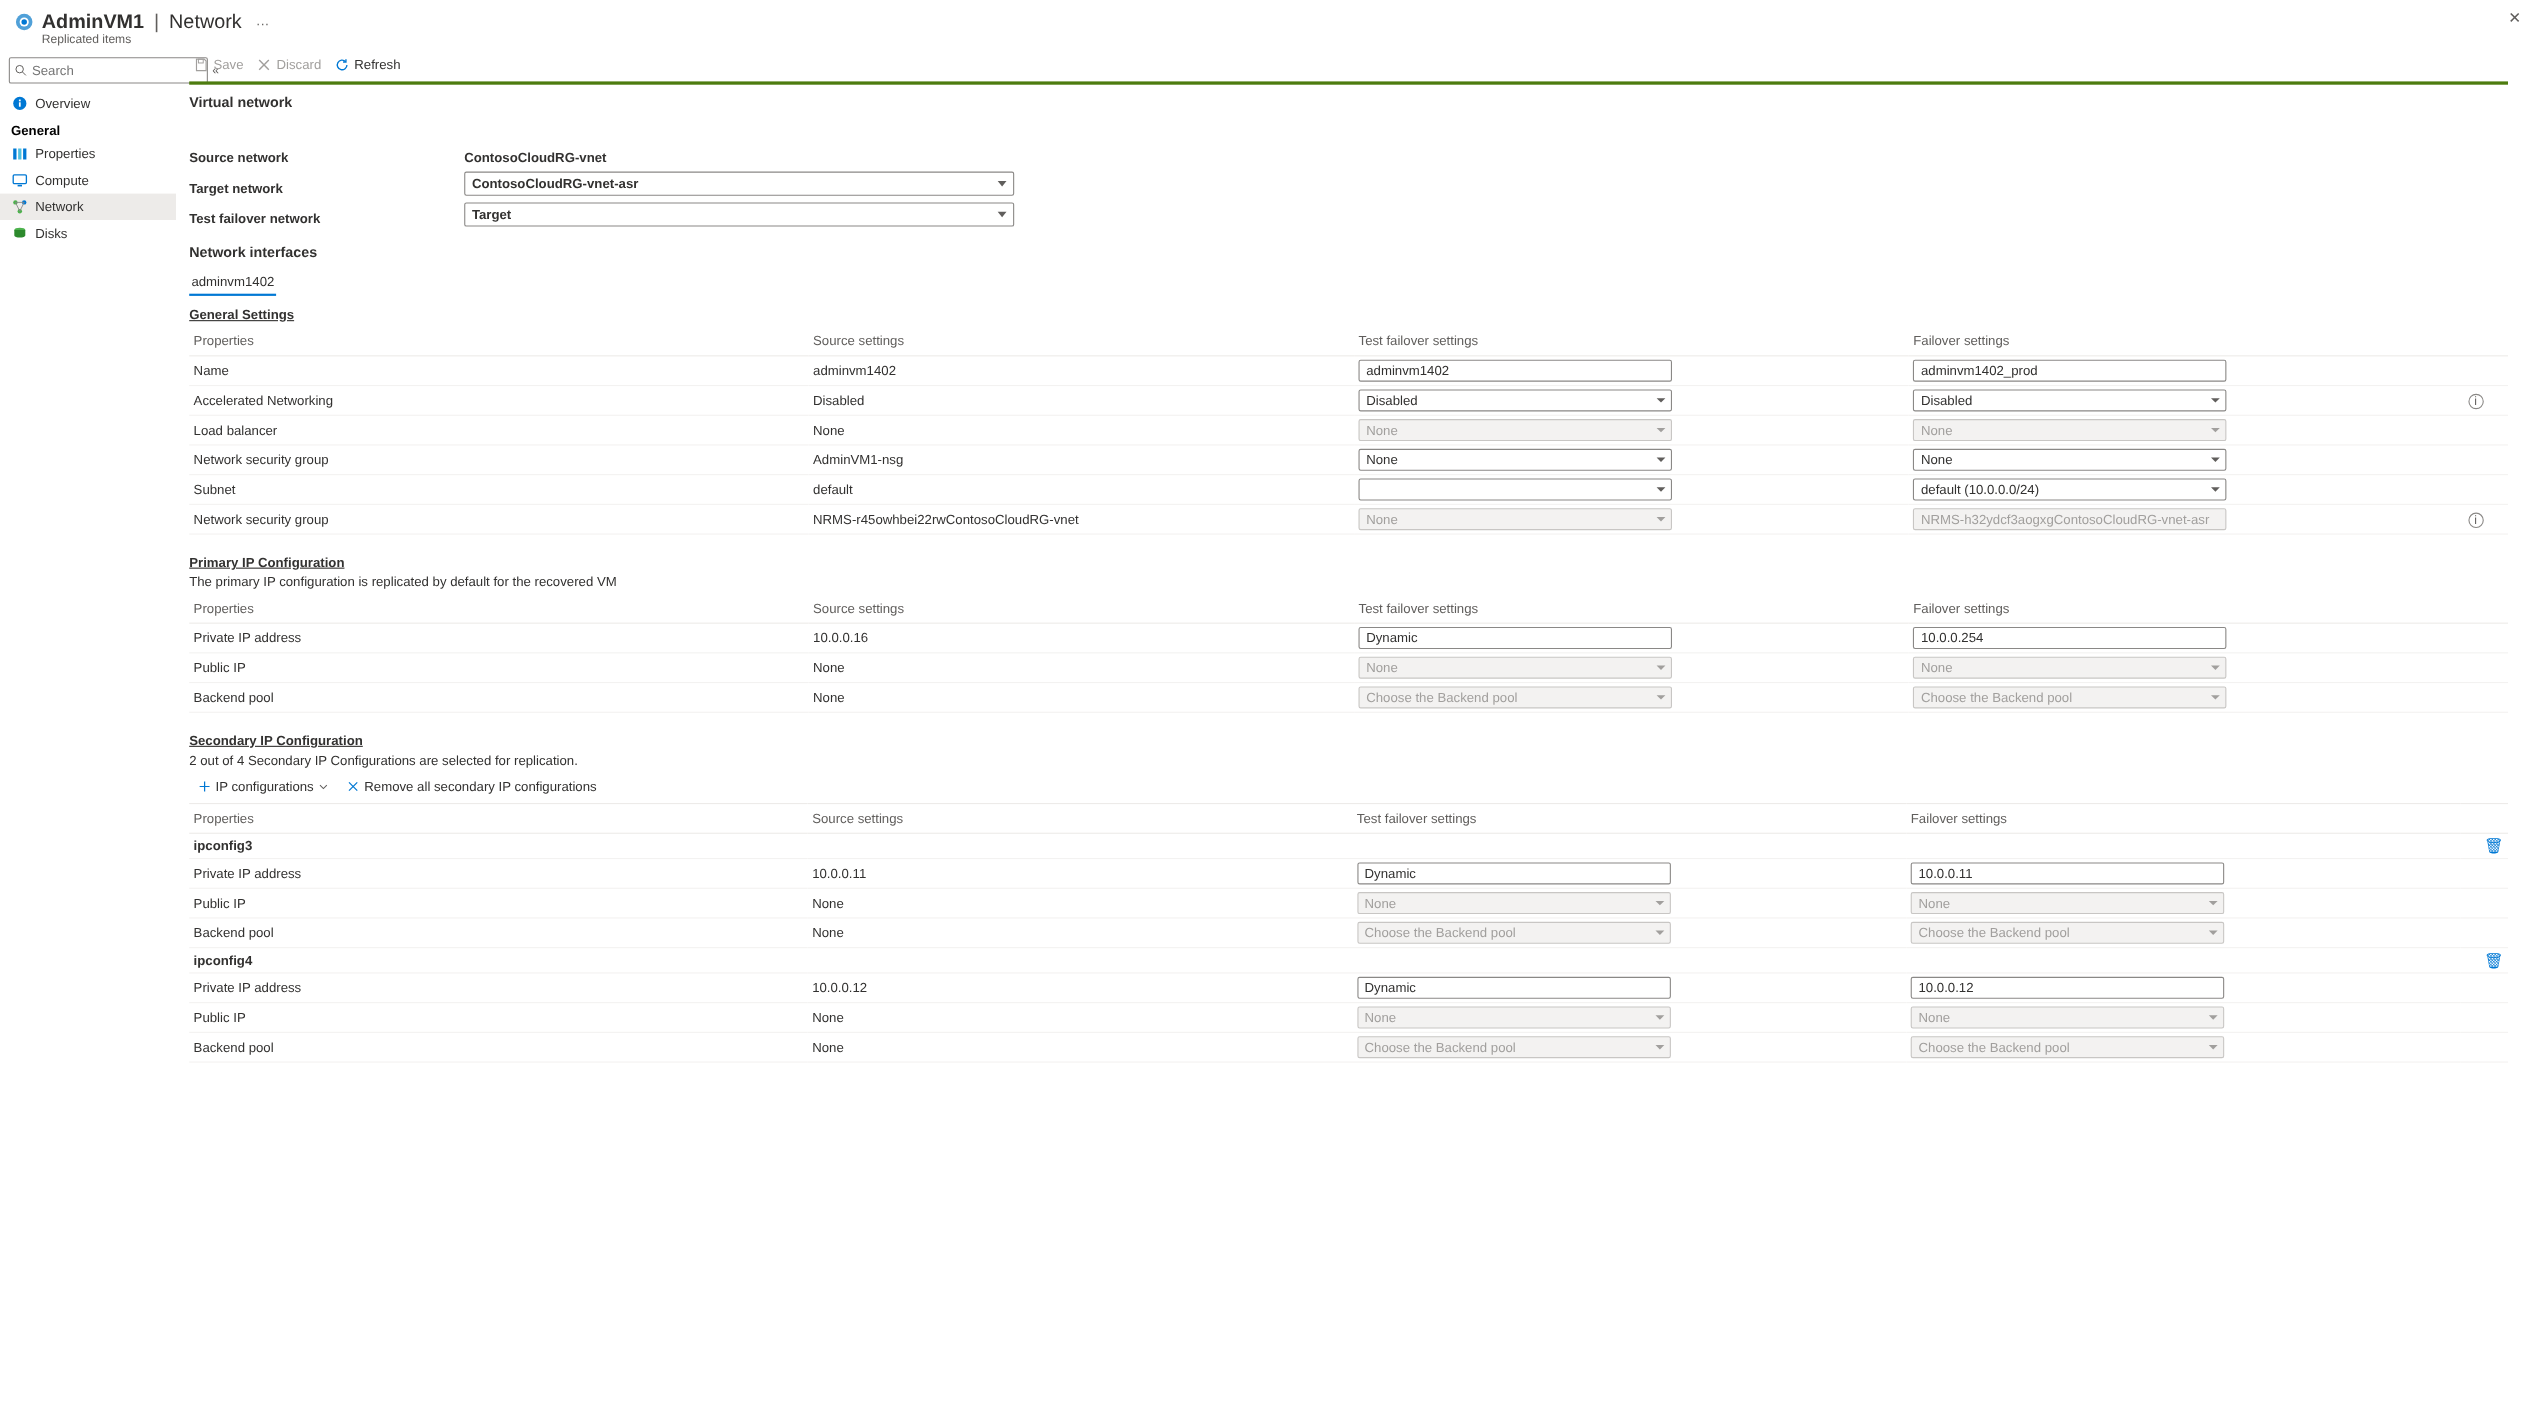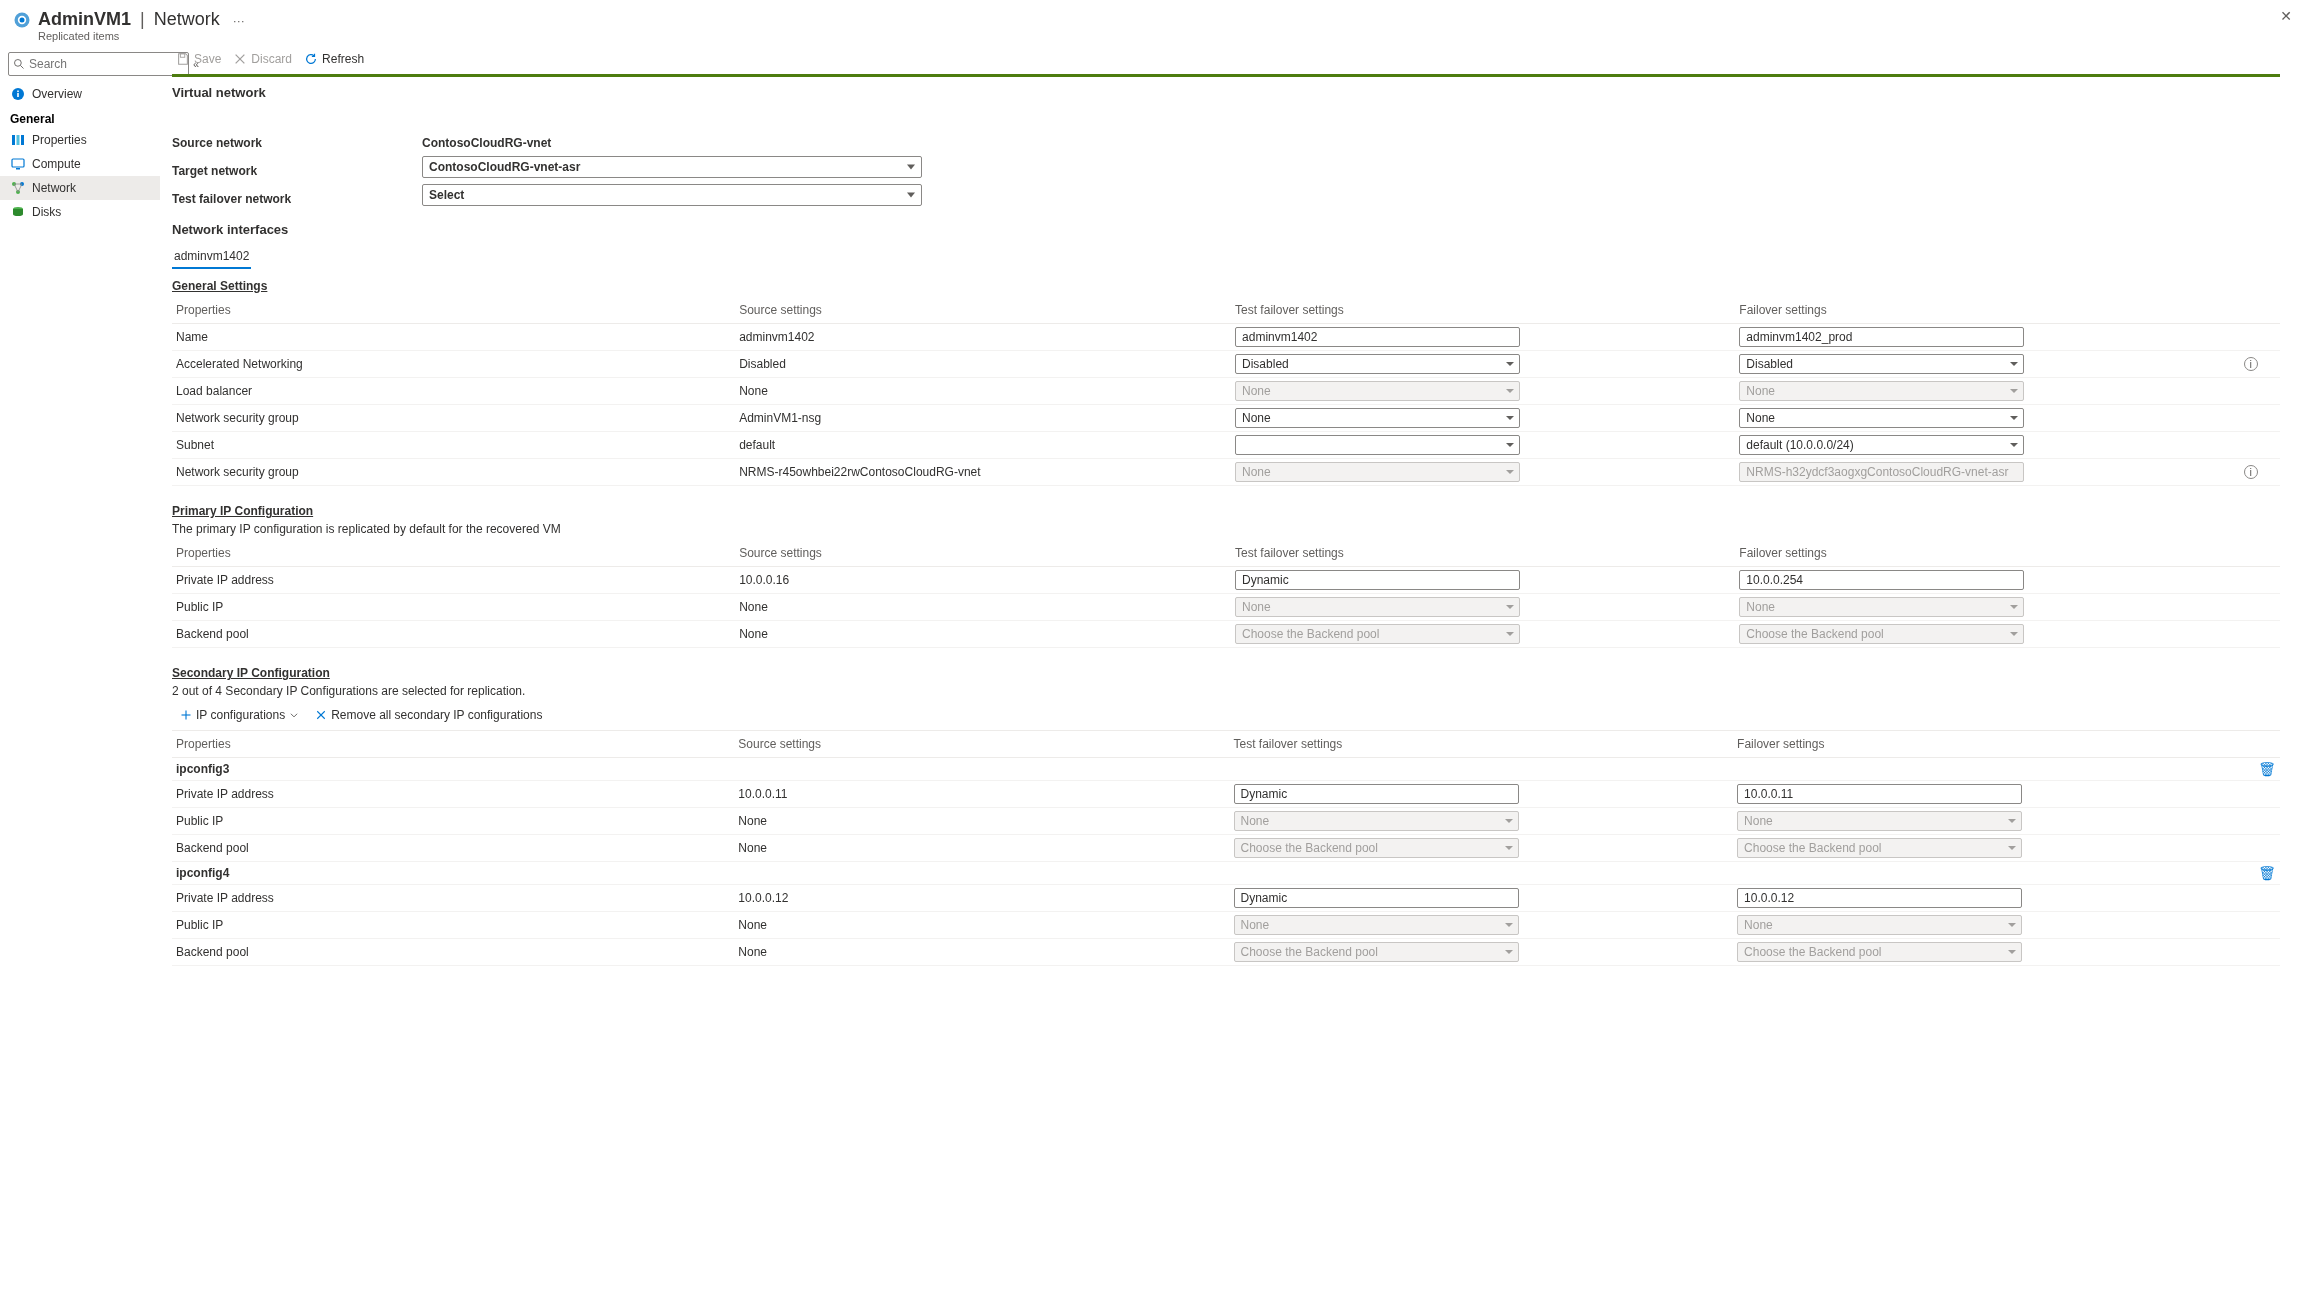--- a/index.html
+++ b/index.html
@@ -217,21 +217,21 @@
       </div>
       <div class="form-row">
         <div class="lbl">Target network</div>
         <div class="select">
             <span>ContosoCloudRG-vnet-asr</span>
           </div>
       </div>
       <div class="form-row">
         <div class="lbl">Test failover network</div>
         <div class="select">
-            <span>Select</span>
+            <span>Target</span>
           </div>
       </div>
 
       
       <div class="section-title" style="margin-top:16px">Network interfaces</div>
       <div class="tabs">
         <span class="tab active">adminvm1402</span>
       </div>
 
       

